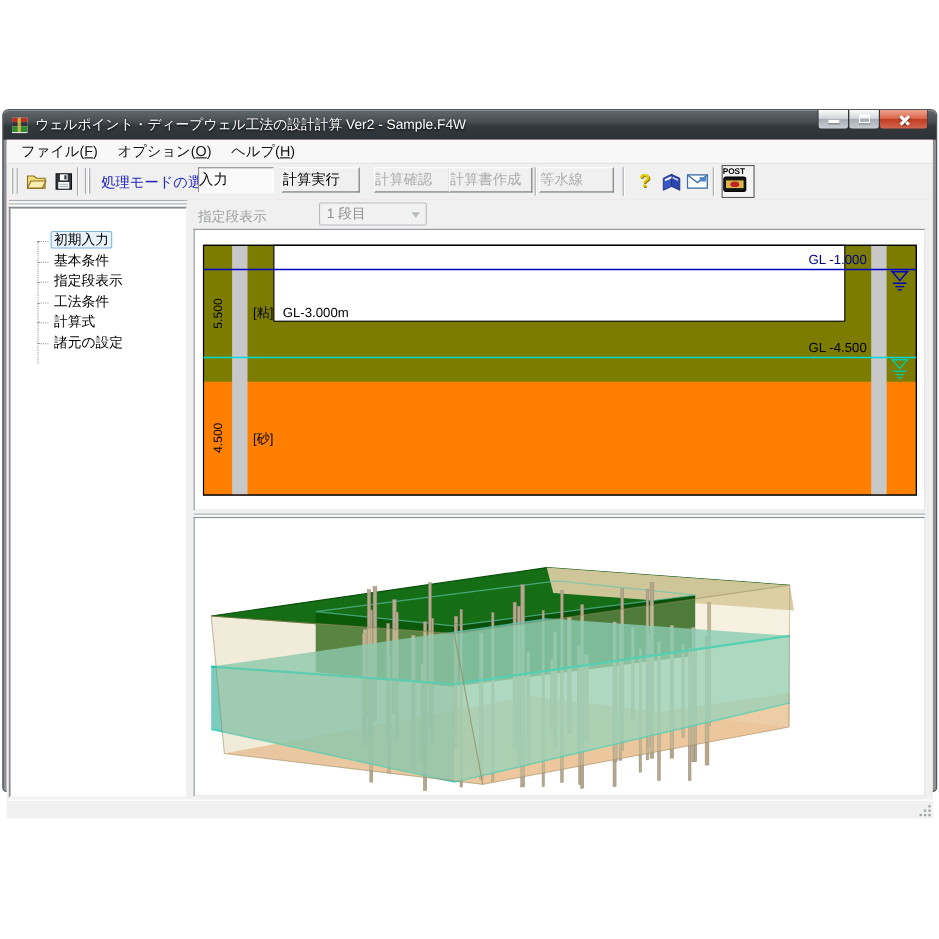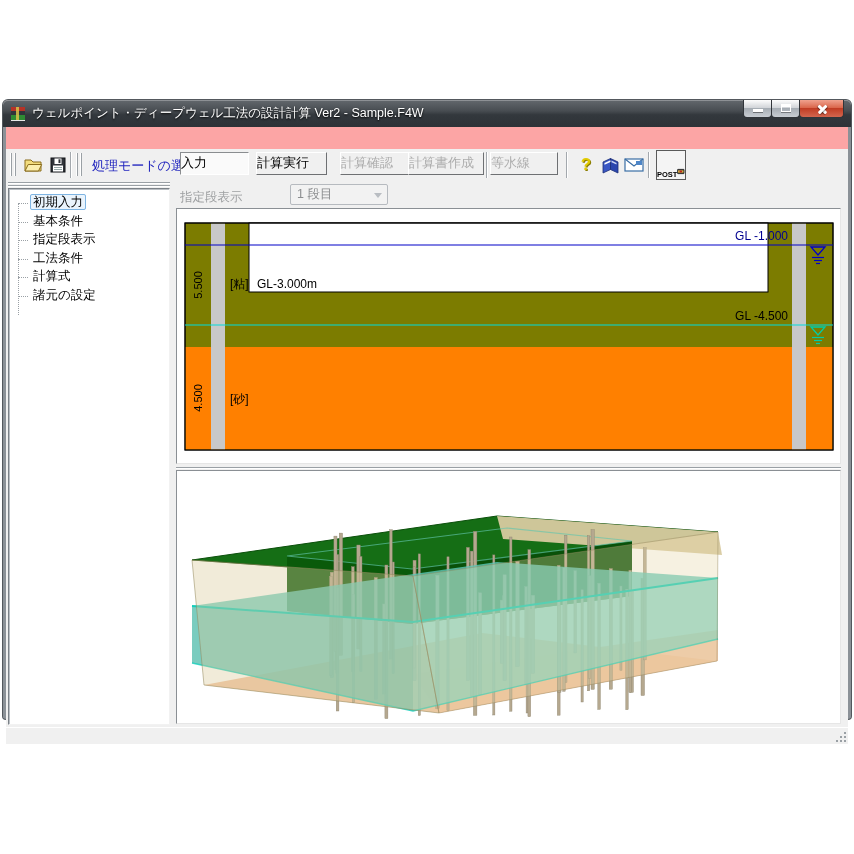--- a/index.html
+++ b/index.html
@@ -52,33 +52,33 @@
   .ticon{position:absolute;top:4px;width:24px;height:24px;display:flex;align-items:center;
     justify-content:center;}
   .mode-label{position:absolute;left:86px;top:8px;font-size:13px;color:#2024BE;white-space:nowrap;}
   .tbtn{position:absolute;top:3px;height:23px;font-size:13px;line-height:20px;
     background:#F0F0F0;border:1px solid;border-color:#FFFFFF #6E7073 #6E7073 #FFFFFF;color:#000;
     white-space:nowrap;}
   .tbtn.active{background:#FAFAFA;border-color:#8a8d90 #FFFFFF #FFFFFF #8a8d90;}
   .tbtn.disabled{color:#ACACAC;}
   .help-glyph{font-size:17px;font-weight:bold;color:#E2CB00;text-shadow:1px 1px 0 #8a7c00;}
   .post-box{position:absolute;left:650px;top:1px;width:30px;height:30px;border:1px solid #5a5a5a;
-    background:#F4F4F4;display:flex;flex-direction:row;align-items:flex-end;padding-top:1px;}
+    background:#F4F4F4;display:flex;flex-direction:column;align-items:flex-start;padding-top:1px;}
   .post-text{font-size:7.5px;font-weight:bold;color:#000;letter-spacing:0;line-height:8px;}
 
   
   .client{position:absolute;left:0;right:0;top:81px;height:546px;background:#F0F0F0;}
   .etch{position:absolute;left:2px;width:162px;height:0;
     border-top:1px solid #9aa0a5;border-bottom:1px solid #ffffff;}
   .e1{top:1px}.e2{top:4px}
 
   .tree{position:absolute;left:2px;top:7px;width:162px;height:537px;background:#ffffff;
     border:1px solid;border-color:#7b8187 #f2f2f2 #f2f2f2 #7b8187;
     box-shadow:inset 1px 1px 0 #b9bec3;font-size:12.5px;overflow:hidden;}
-  .tree ul{list-style:none;margin:0;padding:5px 0 0 0;position:relative;}
+  .tree ul{list-style:none;margin:16px;padding:5px 0 0 0;position:relative;}
   .vline{position:absolute;left:9px;top:14px;height:112px;border-left:1px dotted #9aa0a5;}
   .tree li{position:relative;height:18.5px;line-height:17px;padding-left:21px;white-space:nowrap;}
   .tree li::before{content:"";position:absolute;left:9px;top:9px;width:10px;
     border-top:1px dotted #9aa0a5;}
   .node{padding:0 3px;color:#000;}
   .node.sel{background:#EAF4FD;border:1px solid #7EB4E2;border-radius:2px;padding:0 2px;}
 
   .stage-label{position:absolute;left:174px;top:8px;font-size:12.5px;color:#9EA0A2;}
   .combo{position:absolute;left:236px;top:3px;width:98px;height:21px;background:#F2F2F2;
     border:1px solid #B6BABF;border-radius:2px;font-size:12.5px;color:#8C8E90;
@@ -124,20 +124,25 @@
         </div>
       <div class="wbtn max">
         <span class="glyph-max"></span>
         </div>
       <div class="wbtn close">
         <span class="glyph-close"></span>
         </div>
     </div>
   </div>
 
+  <div class="menubar">
+    <div class="menu-item"><span>ファイル(</span><span class="u">F</span><span>)</span></div>
+    <div class="menu-item"><span>オプション(</span><span class="u">O</span><span>)</span></div>
+    <div class="menu-item"><span>ヘルプ(</span><span class="u">H</span><span>)</span></div>
+  </div>
 
   <div class="toolbar">
     <div class="tgrip" style="left:4px"></div>
     <div class="tgrip" style="left:8px"></div>
 
     <div class="ticon" style="left:15px">
       <svg width="19" height="16" viewBox="0 0 19 16">
         <path d="M1,3 h6 l2,2 h8 v9 h-16 z" fill="#F3DD7E" stroke="#8a6d1c" stroke-width="1"></path>
         <path d="M1,14 l3.2,-6.5 h13.5 l-3.2,6.5 z" fill="#FBEFAF" stroke="#8a6d1c" stroke-width="1"></path>
       </svg>

